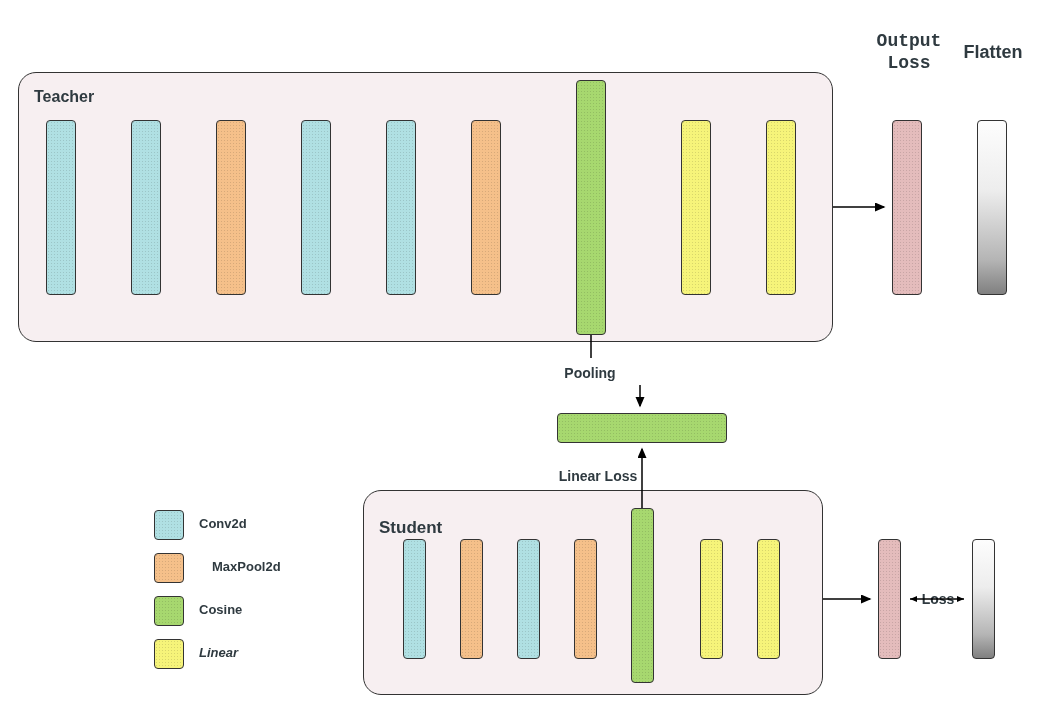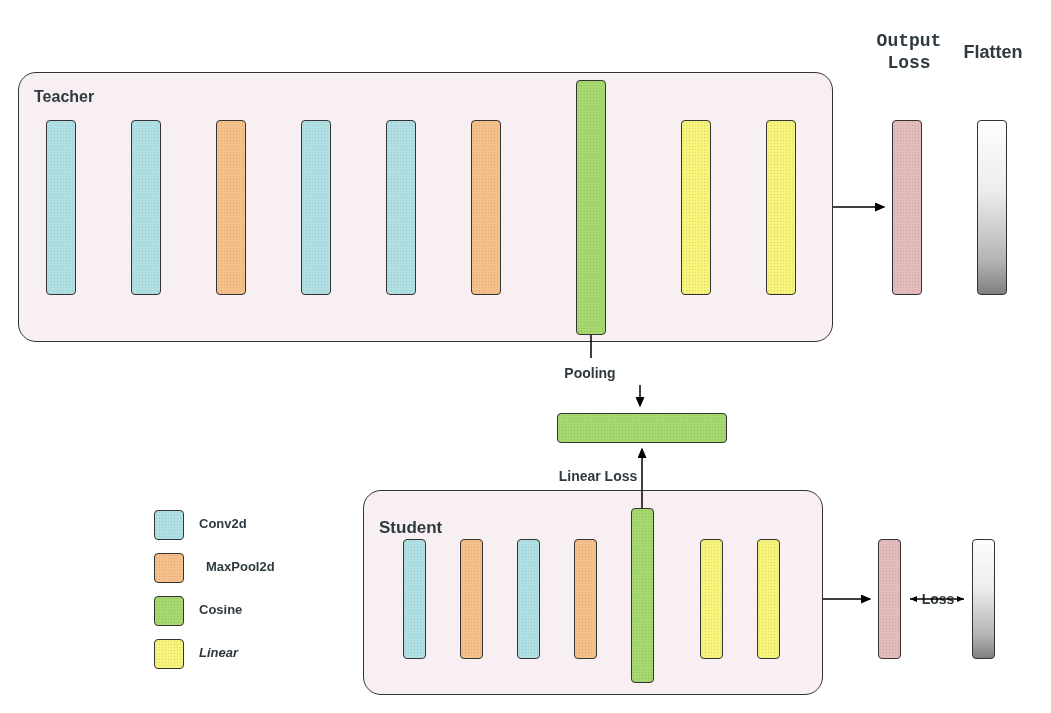--- a/index.html
+++ b/index.html
@@ -117,21 +117,21 @@
 <div class="layer-block color-output" style="left:878px; top:539px; width:23px; height:120px;"></div>
 <div class="layer-block color-target" style="left:972px; top:539px; width:23px; height:120px;"></div>
 
 <div class="txt" style="left:555px; top:365px; width:70px; font-size:14px;">Pooling</div>
 <div class="txt" style="left:548px; top:468px; width:100px; font-size:14px;">Linear Loss</div>
 <div class="txt" style="left:913px; top:591px; width:50px; font-size:14px;">Loss</div>
 
 <div class="legend-swatch color-conv" style="left:154px; top:510px;"></div>
 <div class="legend-label" style="left:199px; top:516px;">Conv2d</div>
 <div class="legend-swatch color-pool" style="left:154px; top:553px;"></div>
-<div class="legend-label" style="left:206px; top:559px;">MaxPool2d</div>
+<div class="legend-label" style="left:212px; top:559px;">MaxPool2d</div>
 <div class="legend-swatch color-flat" style="left:154px; top:596px;"></div>
 <div class="legend-label" style="left:199px; top:602px;">Cosine</div>
 <div class="legend-swatch color-linear" style="left:154px; top:639px;"></div>
 <div class="legend-label" style="left:199px; top:645px;font-style:italic;">Linear</div>
 
 <svg class="arrows">
   <defs>
     <marker id="arrowhead" markerWidth="8" markerHeight="8" refX="6" refY="3" orient="auto">
       <path d="M0,0 L7,3 L0,6 Z" fill="#000"></path>
     </marker>

